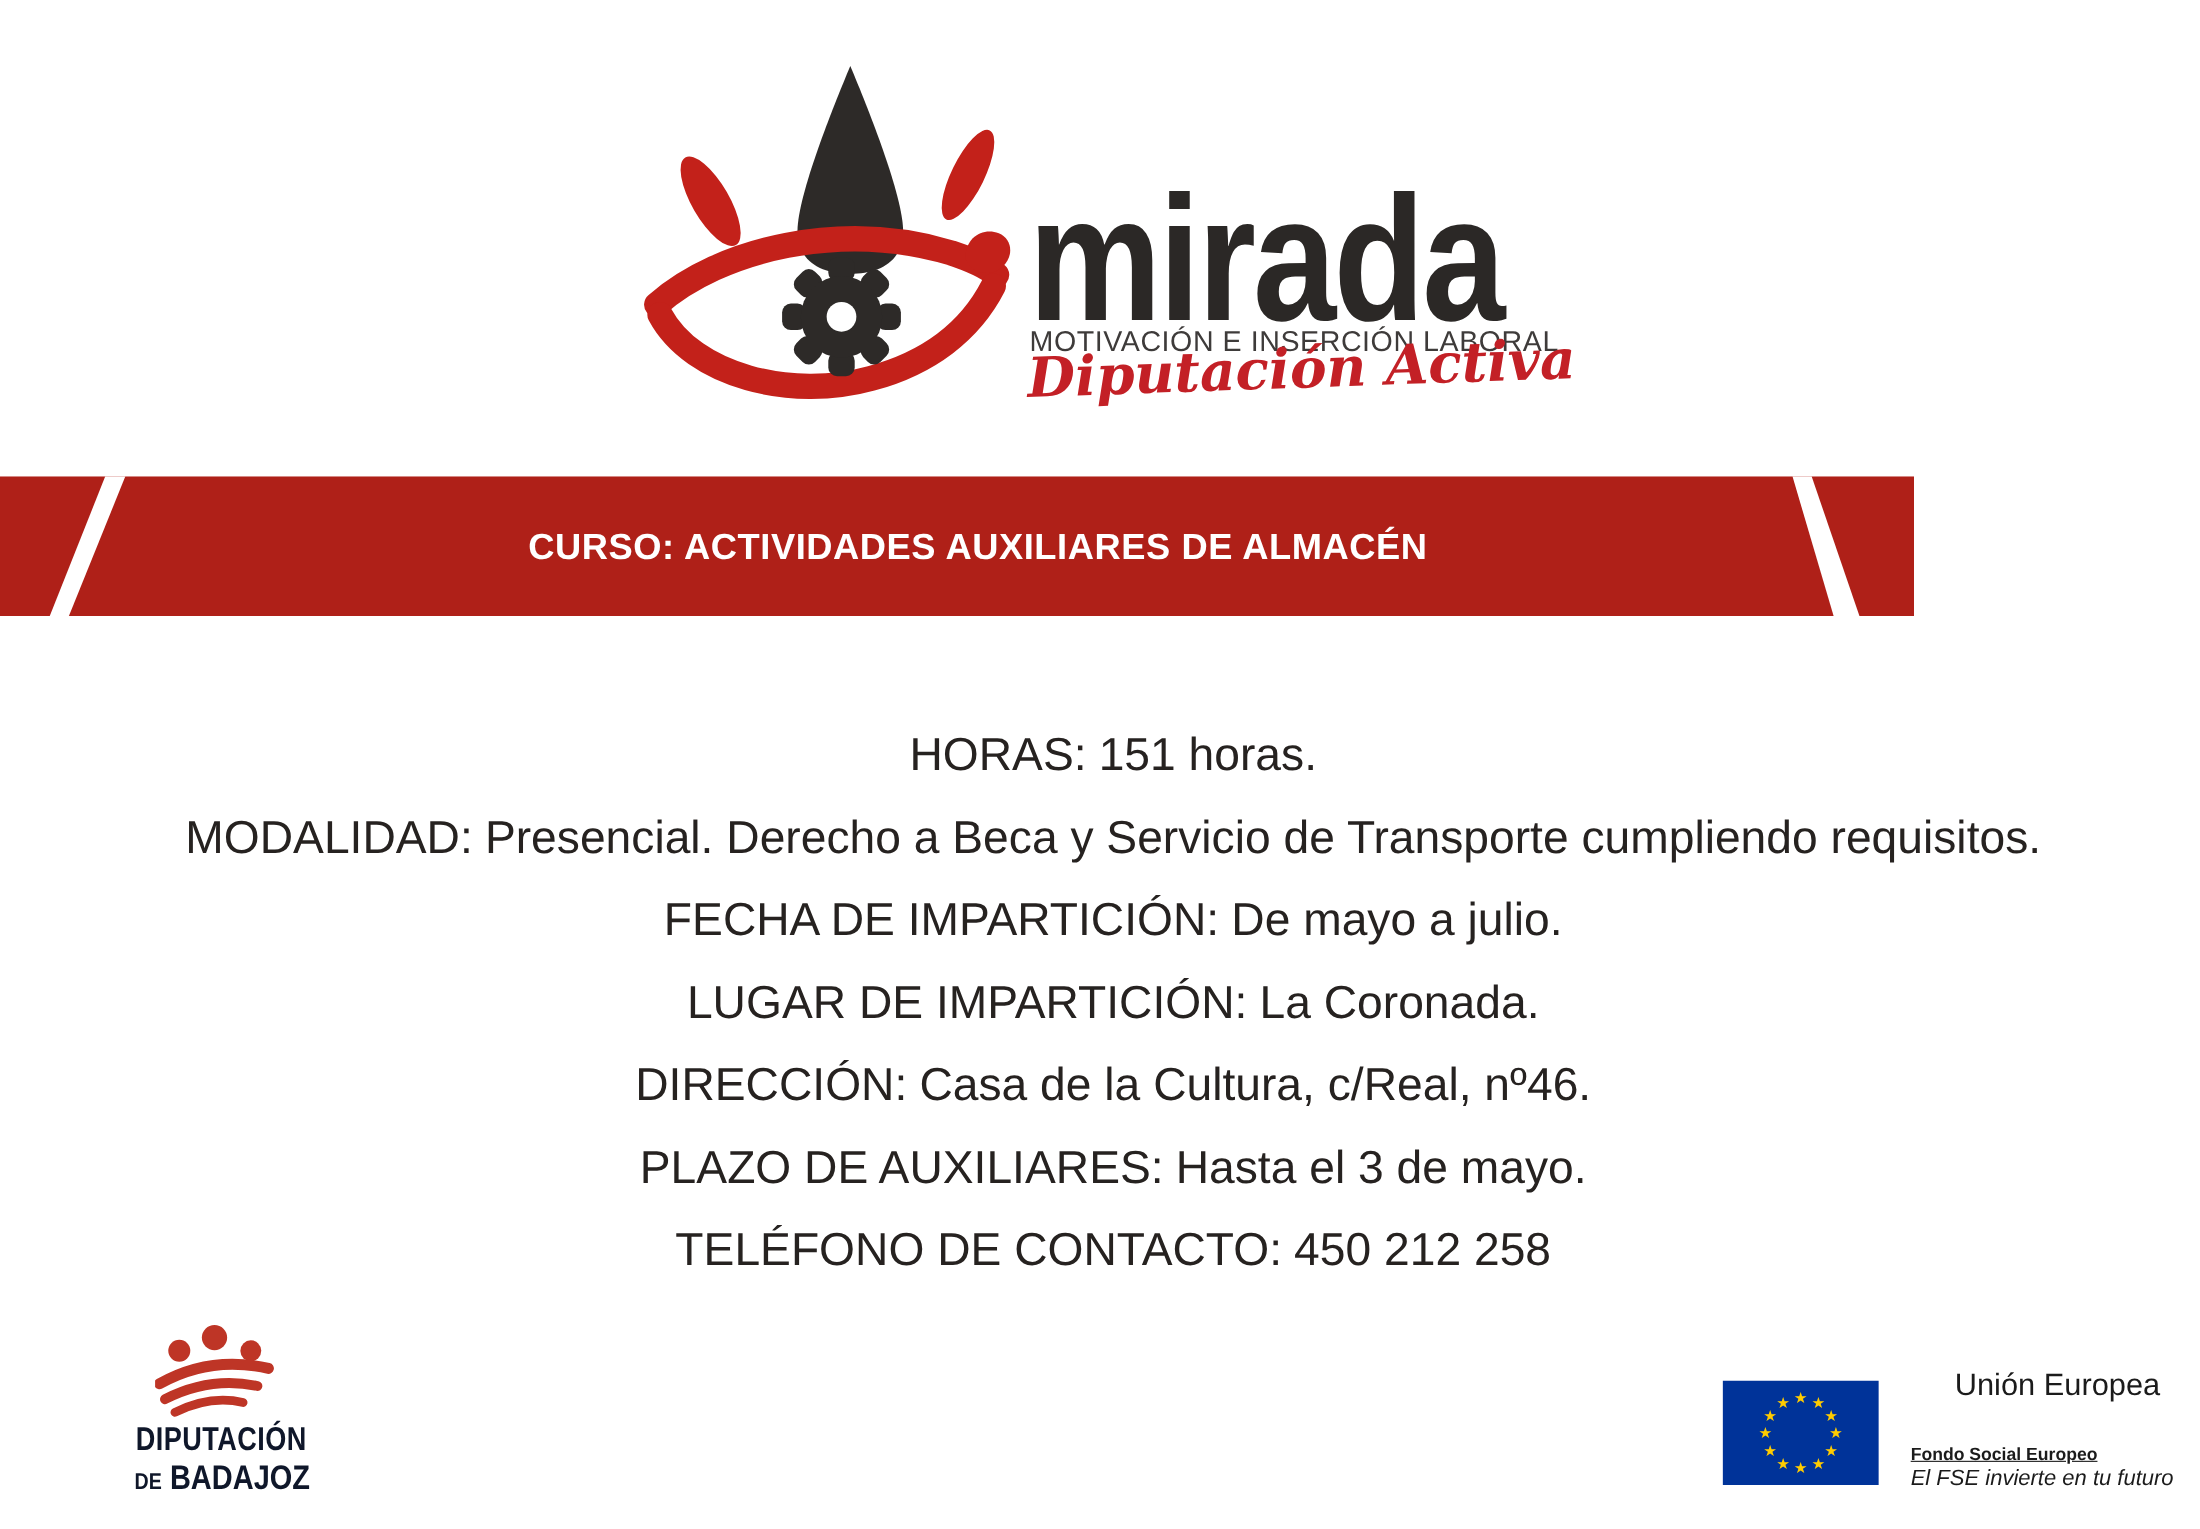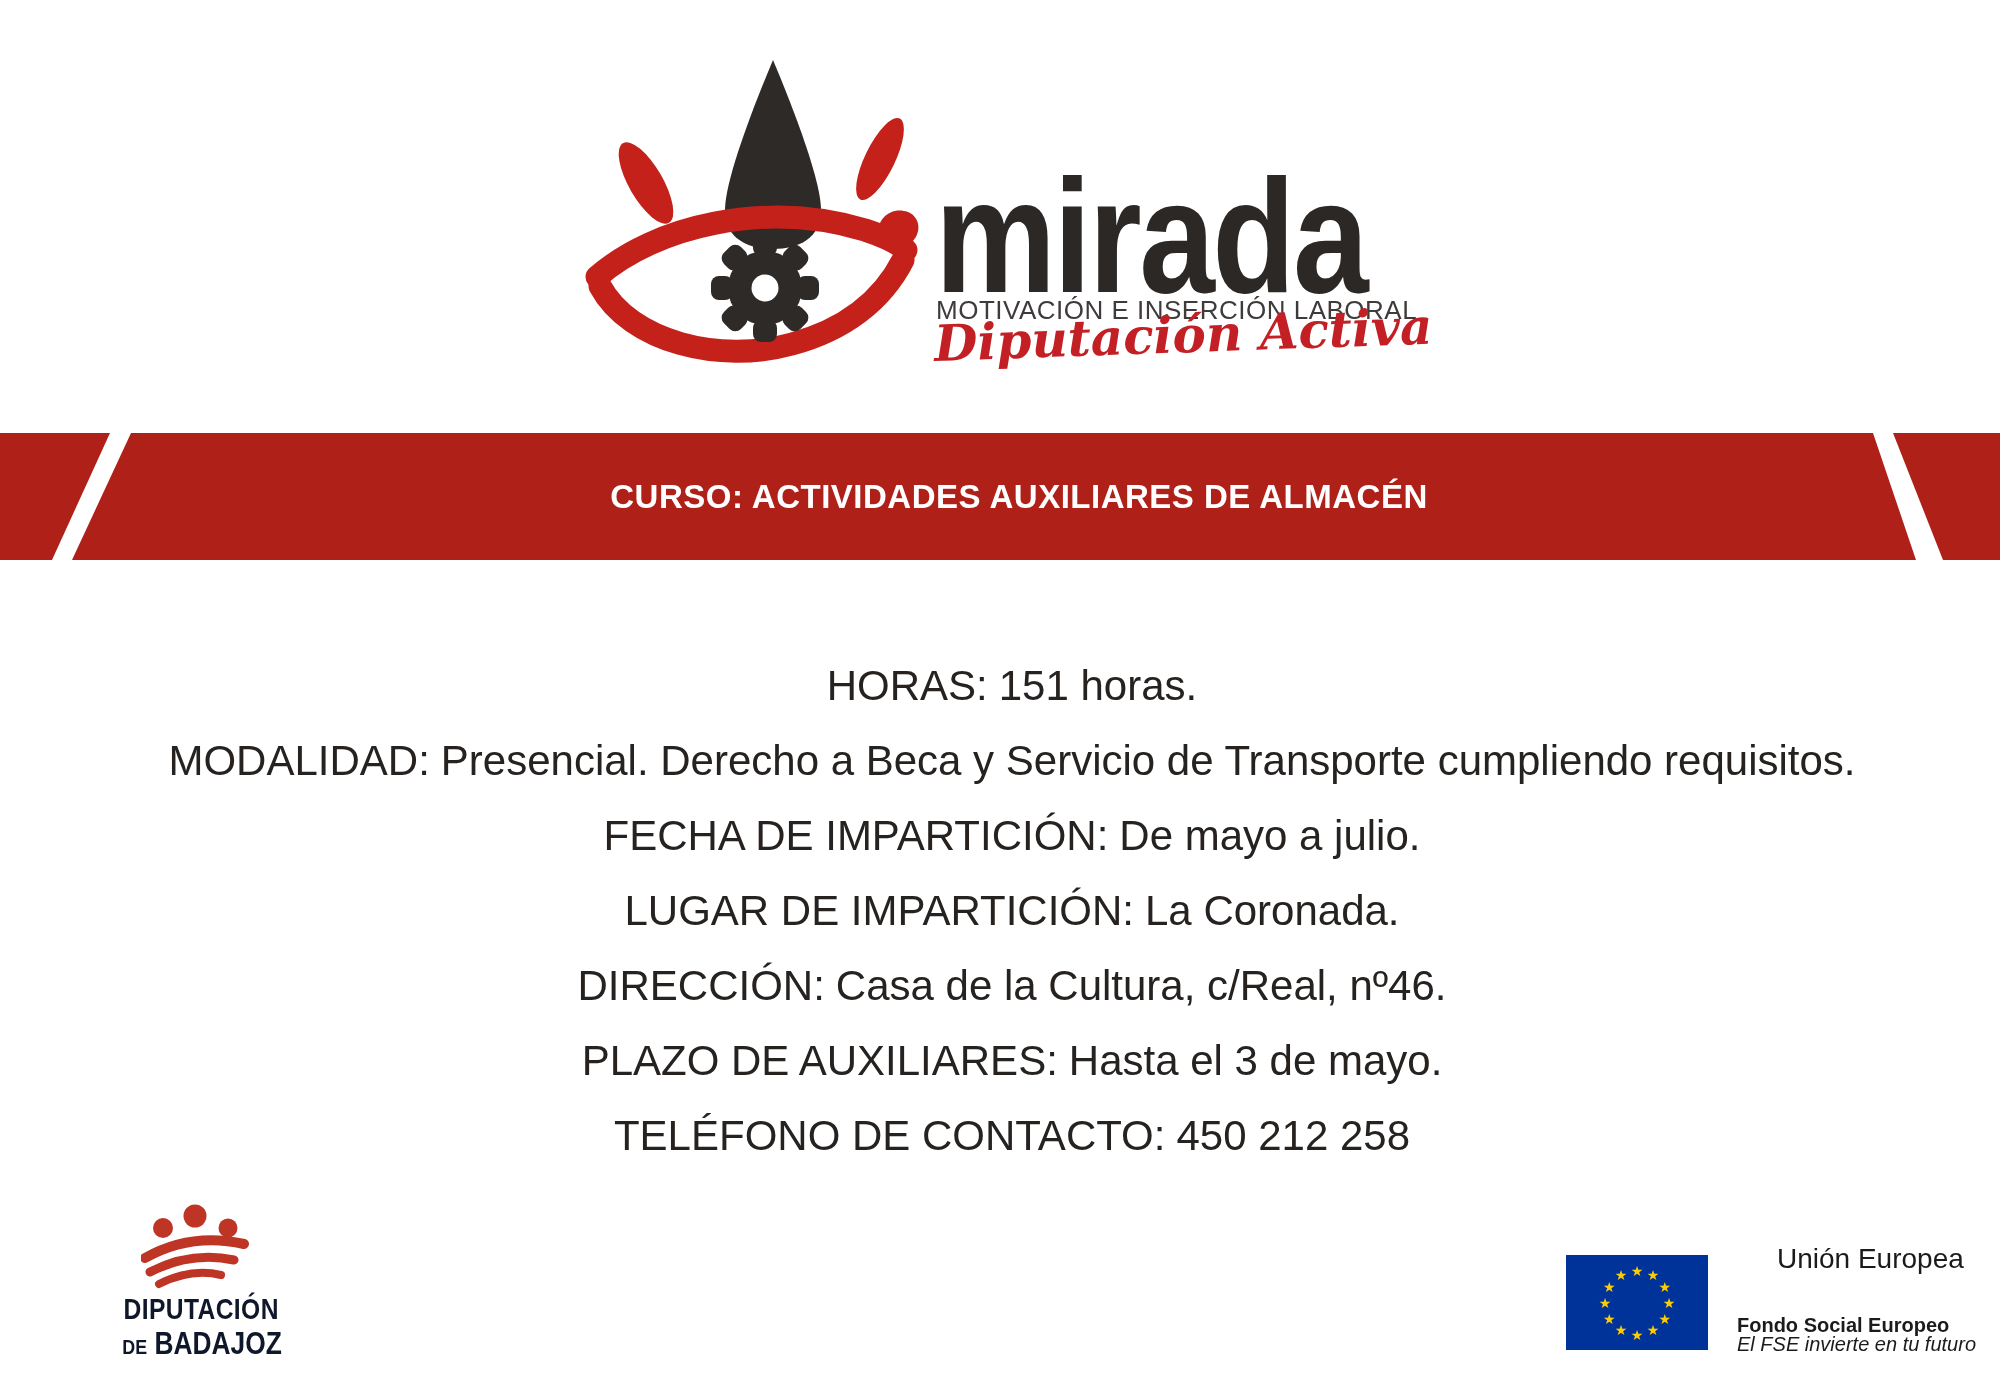--- a/index.html
+++ b/index.html
@@ -11,21 +11,21 @@
   .brand-name{position:absolute;left:935px;top:155px;font-size:162px;font-weight:bold;
               color:#2B2826;line-height:1;letter-spacing:-3px;white-space:nowrap;
               transform:scaleX(.84);transform-origin:left top;}
   .brand-tagline{position:absolute;left:936px;top:295px;font-size:26px;color:#3E3B3A;
                  letter-spacing:.5px;white-space:nowrap;}
   .brand-script{position:absolute;left:933px;top:314px;font-size:50px;color:#C32026;
                 font-family:"DejaVu Serif",serif;font-style:italic;font-weight:bold;
                 white-space:nowrap;transform:rotate(-2deg);transform-origin:left top;}
 
   
-  .banner{position:absolute;left:0;top:433px;width:2000px;height:127px;}
+  .banner{position:absolute;left:0;top:433px;width:1740px;height:127px;}
   .banner svg{position:absolute;left:0;top:0;width:100%;height:100%;display:block;}
   .banner-title{position:absolute;left:0;top:0;width:100%;height:100%;display:flex;
                 align-items:center;justify-content:center;color:#ffffff;font-weight:bold;
                 font-size:33px;letter-spacing:.5px;padding-left:38px;box-sizing:border-box;
                 white-space:nowrap;}
 
   
   .details{position:absolute;left:12px;top:648px;width:2000px;text-align:center;
            font-size:42px;color:#262220;}
   .detail-line{height:75px;line-height:75px;white-space:nowrap;}
@@ -37,22 +37,22 @@
   .dip-line1{font-size:30px;font-weight:bold;line-height:1;margin-top:4px;letter-spacing:.5px;
              transform:scaleX(.82);transform-origin:center top;white-space:nowrap;}
   .dip-line2{font-size:31px;font-weight:bold;line-height:1;margin-top:4px;
              transform:scaleX(.85);transform-origin:center top;white-space:nowrap;}
   .dip-de{font-size:21px;font-weight:bold;}
 
   
   .eu-flag{position:absolute;left:1566px;top:1255px;width:142px;height:95px;}
   .eu-title{position:absolute;left:1737px;top:1243px;font-size:28px;font-weight:normal;
             color:#1B1B1B;white-space:nowrap;margin-left:40px;}
-  .eu-fund{position:absolute;left:1737px;top:1314px;font-size:20px;font-weight:bold;
-           color:#1B1B1B;white-space:nowrap;}
+  .eu-fund{position:absolute;left:1737px;top:1314px;font-size:16px;font-weight:bold;
+           color:#1B1B1B;white-space:nowrap;text-decoration:underline;}
   .eu-tagline{position:absolute;left:1737px;top:1333px;font-size:20px;font-style:italic;
               color:#1B1B1B;white-space:nowrap;text-align:center;}
 </style>
 </head>
 <body>
 
 <div class="page">
 
   <svg class="logo-eye" viewBox="0 0 420 340" xmlns="http://www.w3.org/2000/svg" aria-hidden="true">
 

